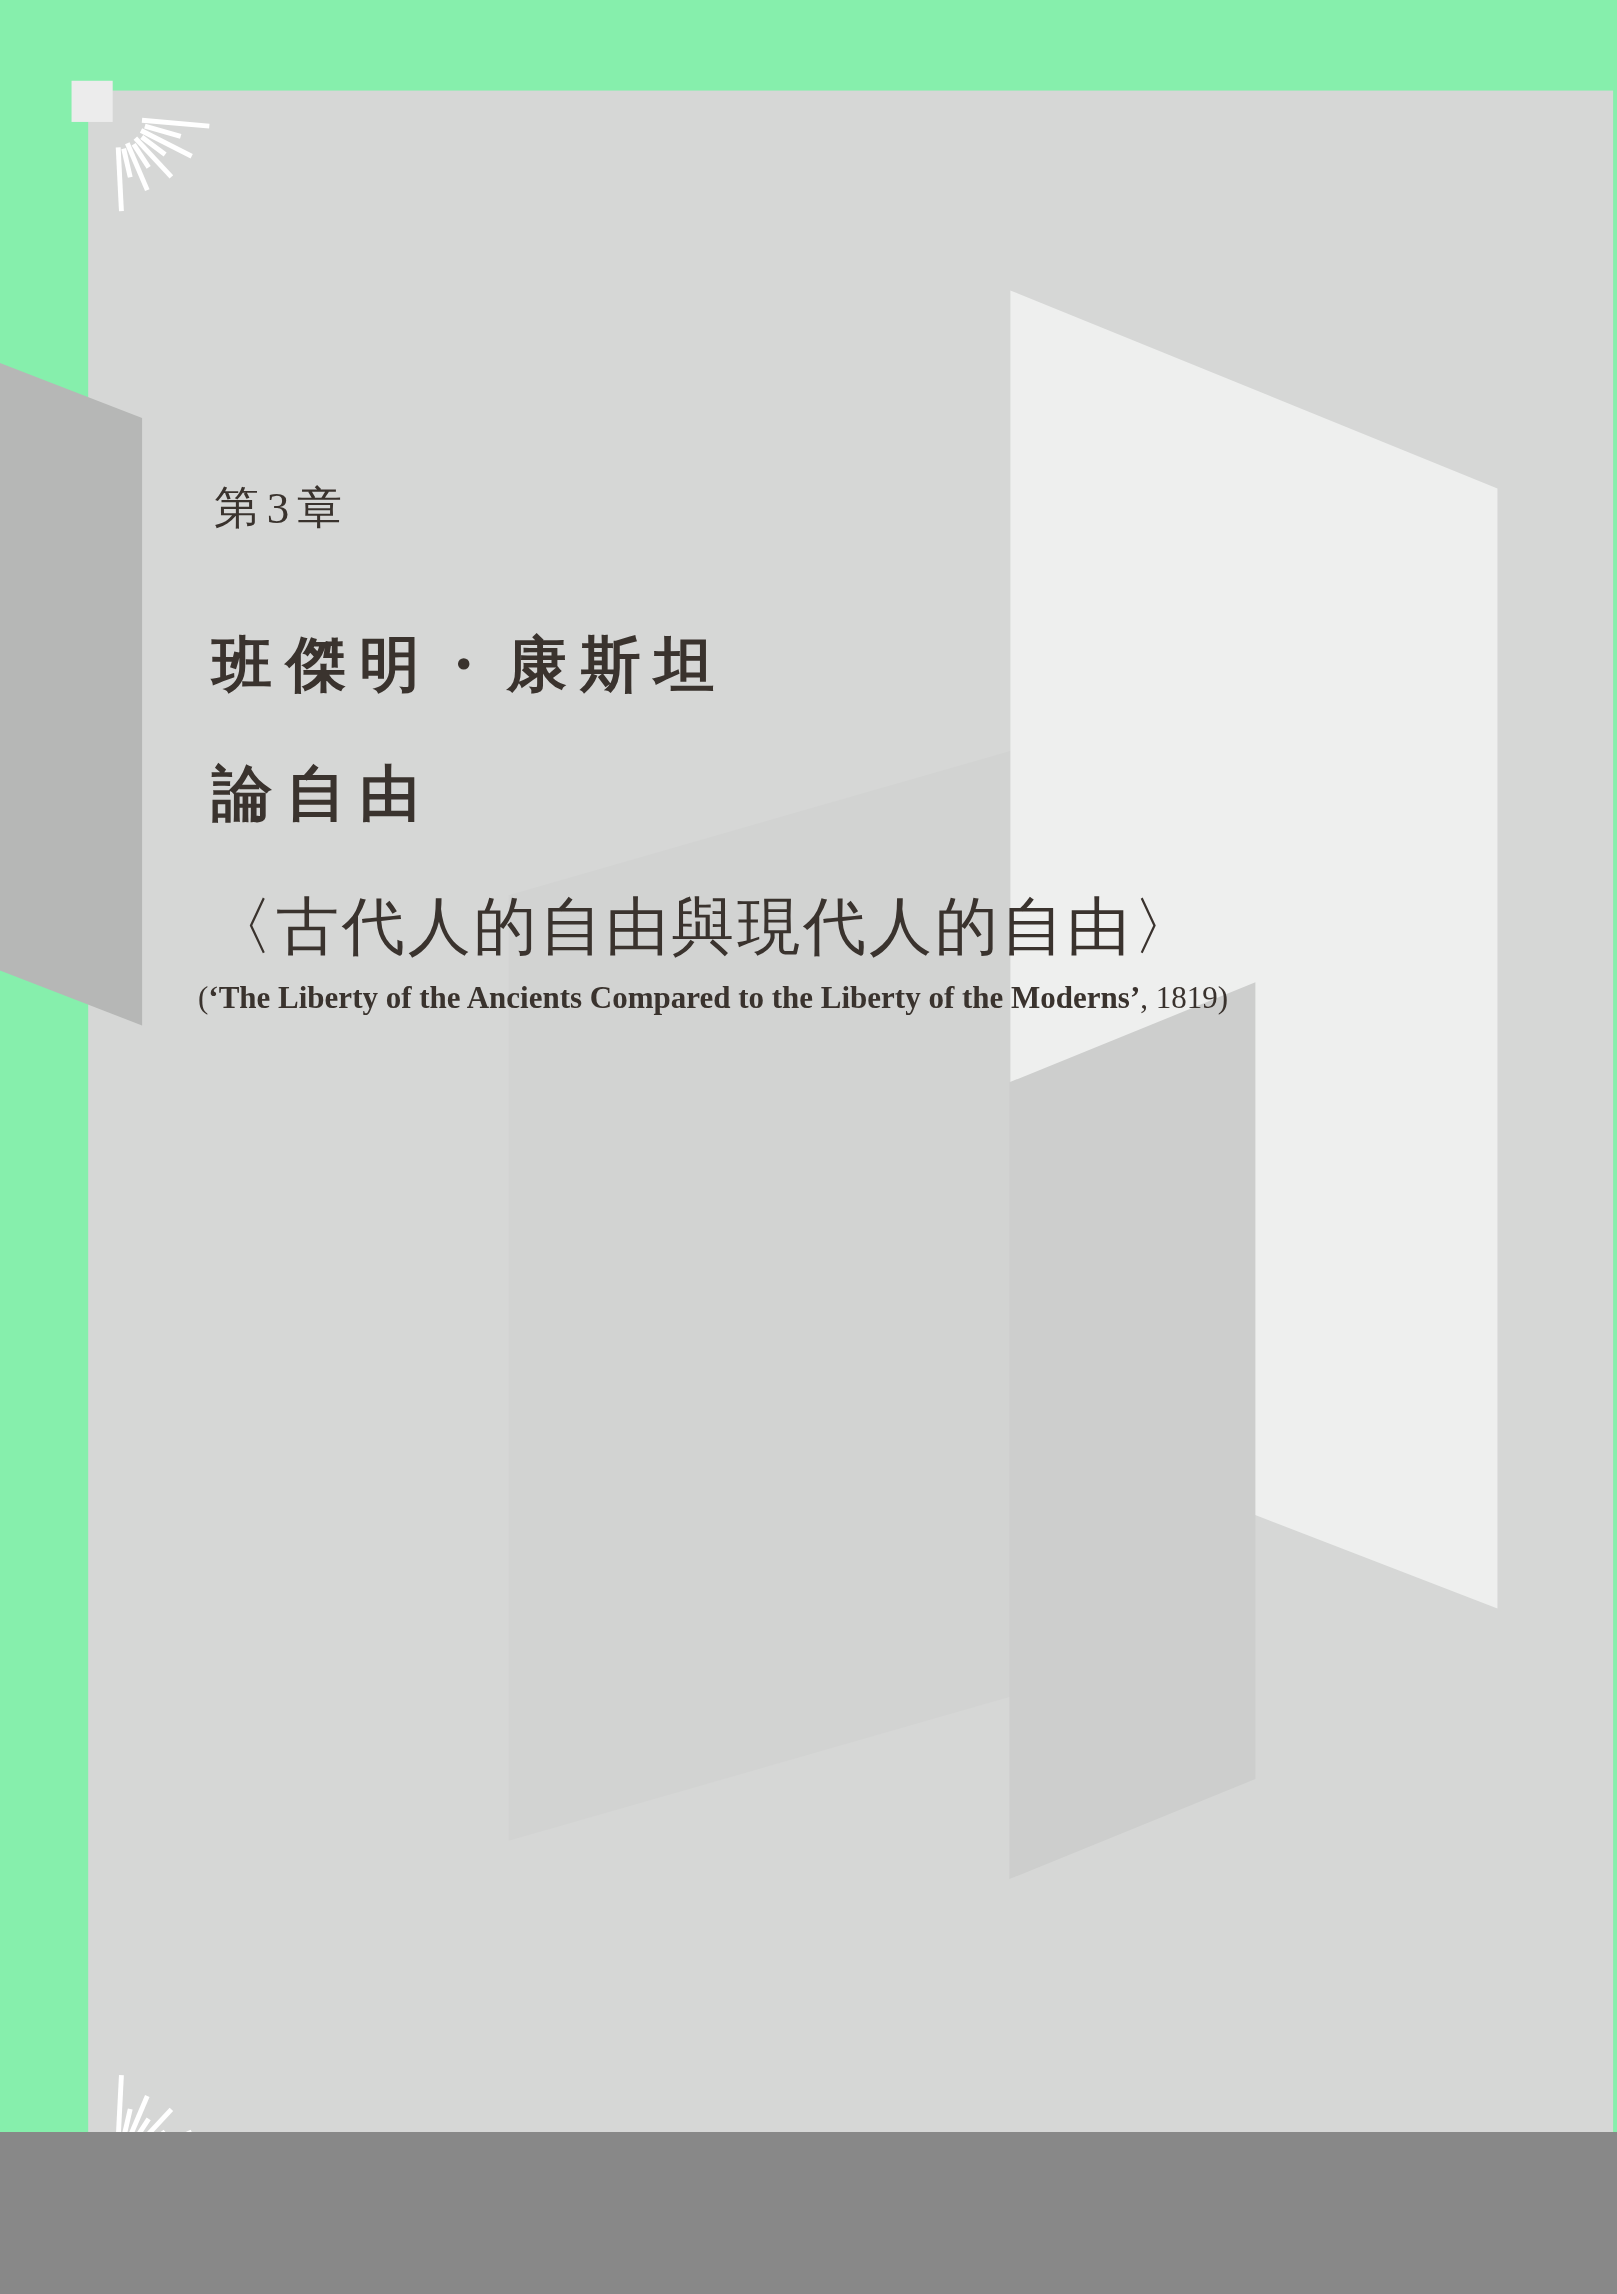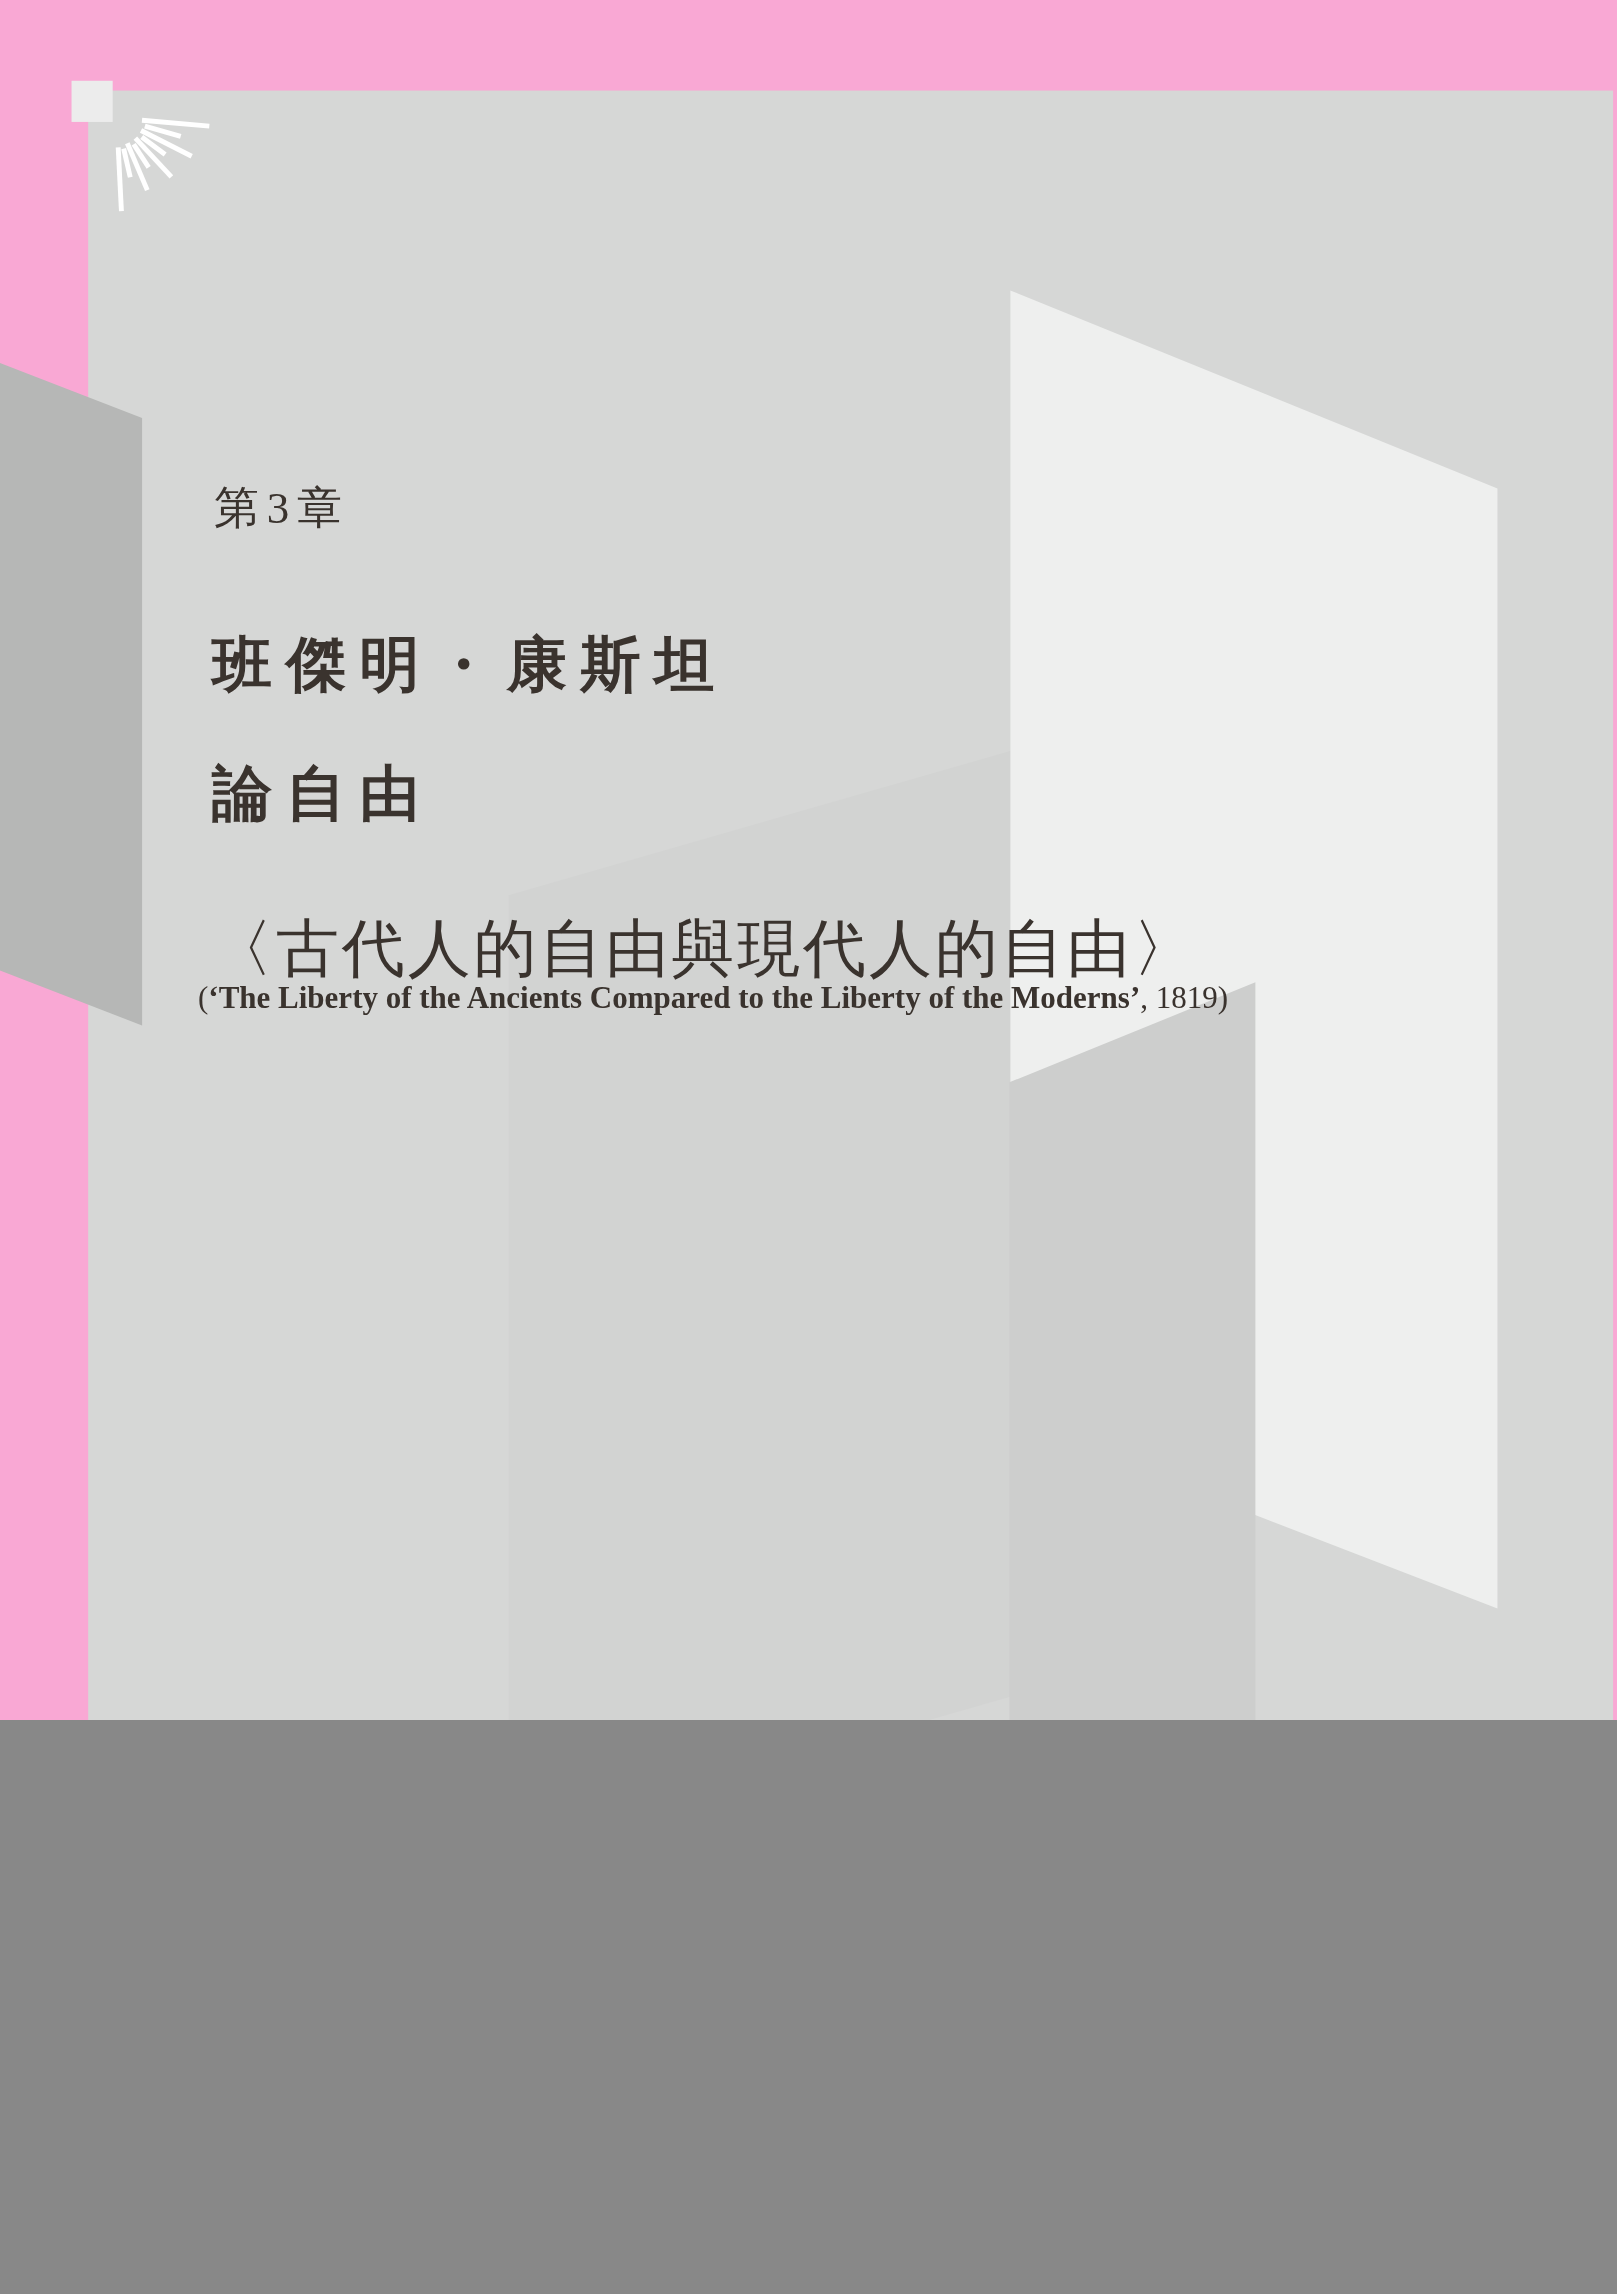--- a/index.html
+++ b/index.html
@@ -1,39 +1,39 @@
 <!DOCTYPE html>
 <html><head>
 <meta charset="utf-8">
 <style>
   html,body{margin:0;padding:0;background:#888;}
   .page{
     position:relative;
-    width:1617px;height:1720px;
-    background:#f9a8d4;
+    width:1617px;height:2132px;
+    background:#86efac;
     overflow:hidden;
     font-family:"Liberation Serif","DejaVu Serif",serif;
   }
   .geom{position:absolute;left:0;top:0;}
   .textlayer{position:absolute;left:0;top:0;width:100%;height:100%;}
   .chapter-label{
     position:absolute;left:214px;top:478px;
     font-size:45px;letter-spacing:7.8px;
     color:#3a332e;
     font-family:"Liberation Serif","DejaVu Serif",serif;
   }
   .main-title{
     position:absolute;left:212px;top:600px;
     font-size:60px;line-height:129px;font-weight:bold;
     letter-spacing:13.7px;
     color:#3a332e;
     font-family:"Liberation Sans","DejaVu Sans",sans-serif;
   }
   .subtitle{
-    position:absolute;left:210px;top:906px;
+    position:absolute;left:210px;top:884px;
     font-size:63px;letter-spacing:2.9px;
     color:#3a332e;
     font-family:Liberation Mono, monospace;
   }
   .citation{
     position:absolute;left:198px;top:980px;
     font-size:31px;
     color:#3a332e;
     font-family:"Liberation Serif","DejaVu Serif",serif;
   }

